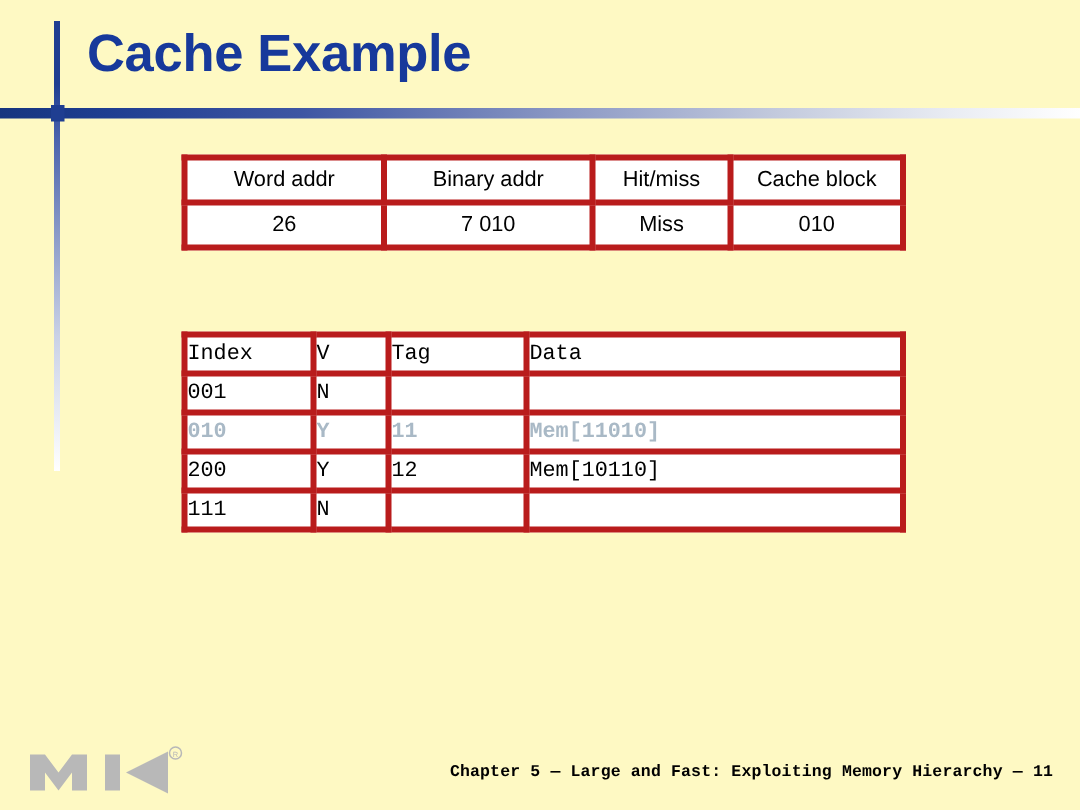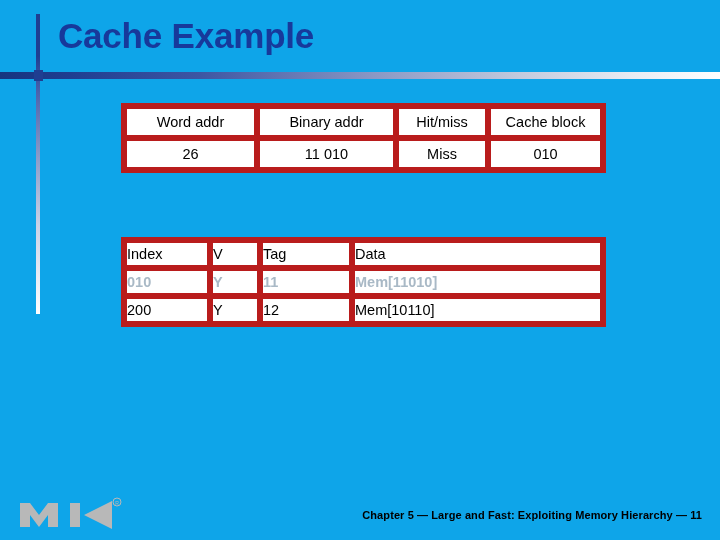--- a/index.html
+++ b/index.html
@@ -13,21 +13,21 @@
     position: relative;
     overflow: hidden;
     font-family: "Liberation Sans", sans-serif;
     -webkit-font-smoothing: none;
   }
 
   
   .slide {
     position: absolute;
     inset: 0;
-    background: #0ea5e9;
+    background: #fef9c3;
   }
 
   
   .v-rule {
     position: absolute;
     left: 36px;
     top: 14px;
     width: 4px;
     height: 300px;
     background: linear-gradient(to bottom, #1f3e91 0%, #1f3e91 14%, #4a63ad 26%, #8c9cc9 48%, #c9d1e6 70%, #ffffff 100%);
@@ -64,21 +64,21 @@
     white-space: nowrap;
   }
 
   
   table.slide-table {
     position: absolute;
     border-collapse: collapse;
     background: #ffffff;
   }
   table.slide-table td {
-    border: 6px solid #b91c1c;
+    border: 4px solid #b91c1c;
     font-size: 14.5px;
     color: #000000;
     padding: 0 0;
     background: #ffffff;
   }
 
   
   #top-table {
     left: 121px;
     top: 103px;
@@ -91,23 +91,24 @@
     vertical-align: middle;
   }
   #top-table col.c0 { width: 133px; }
   #top-table col.c1 { width: 139px; }
   #top-table col.c2 { width: 92px; }
   #top-table col.c3 { width: 115px; }
 
   
   #cache-table {
     left: 121px;
-    top: 237px;
+    top: 221px;
     width: 479px;
     table-layout: fixed;
+    font-family: Liberation Mono, monospace;
   }
   #cache-table td {
     height: 22px;
     text-align: left;
     vertical-align: middle;
   }
   #cache-table col.k0 { width: 86px; }
   #cache-table col.k1 { width: 50px; }
   #cache-table col.k2 { width: 92px; }
   #cache-table col.k3 { width: 251px; }
@@ -120,20 +121,21 @@
   
   .footer-note {
     position: absolute;
     right: 18px;
     top: 509px;
     font-size: 11px;
     font-weight: bold;
     color: #000000;
     white-space: nowrap;
     letter-spacing: 0.1px;
+    font-family: Liberation Mono, monospace;
   }
 
   .mk-logo {
     position: absolute;
     left: 18px;
     top: 497px;
     width: 118px;
     height: 34px;
   }
   .mk-logo svg { display: block; }
@@ -158,21 +160,21 @@
     </colgroup>
     <tbody>
       <tr>
         <td>Word addr</td>
         <td>Binary addr</td>
         <td>Hit/miss</td>
         <td>Cache block</td>
       </tr>
       <tr>
         <td>26</td>
-        <td>11 010</td>
+        <td>7 010</td>
         <td>Miss</td>
         <td>010</td>
       </tr>
     </tbody>
   </table>
 
   <table id="cache-table" class="slide-table">
     <colgroup>
       <col class="k0">
         <col class="k1">
@@ -180,31 +182,43 @@
         <col class="k3">
     </colgroup>
     <tbody>
       <tr>
         <td>Index</td>
         <td>V</td>
         <td>Tag</td>
         <td>Data</td>
       </tr>
 
+      <tr>
+        <td>001</td>
+        <td>N</td>
+        <td></td>
+        <td></td>
+      </tr>
       <tr class="highlight">
         <td>010</td>
         <td>Y</td>
         <td>11</td>
         <td>Mem[11010]</td>
       </tr>
       <tr>
         <td>200</td>
         <td>Y</td>
         <td>12</td>
         <td>Mem[10110]</td>
+      </tr>
+      <tr>
+        <td>111</td>
+        <td>N</td>
+        <td></td>
+        <td></td>
       </tr>
     </tbody>
   </table>
 
   <div class="mk-logo">
     <svg width="118" height="34" viewBox="0 0 118 34" xmlns="http://www.w3.org/2000/svg">
 
       <polygon points="2,6 2,30 12,30 12,18 21,30 30,18 30,30 40,30 40,6 30,6 21,18 12,6" fill="#b8b8b8"></polygon>
 
       <rect x="52" y="6" width="10" height="24" fill="#b8b8b8"></rect>

